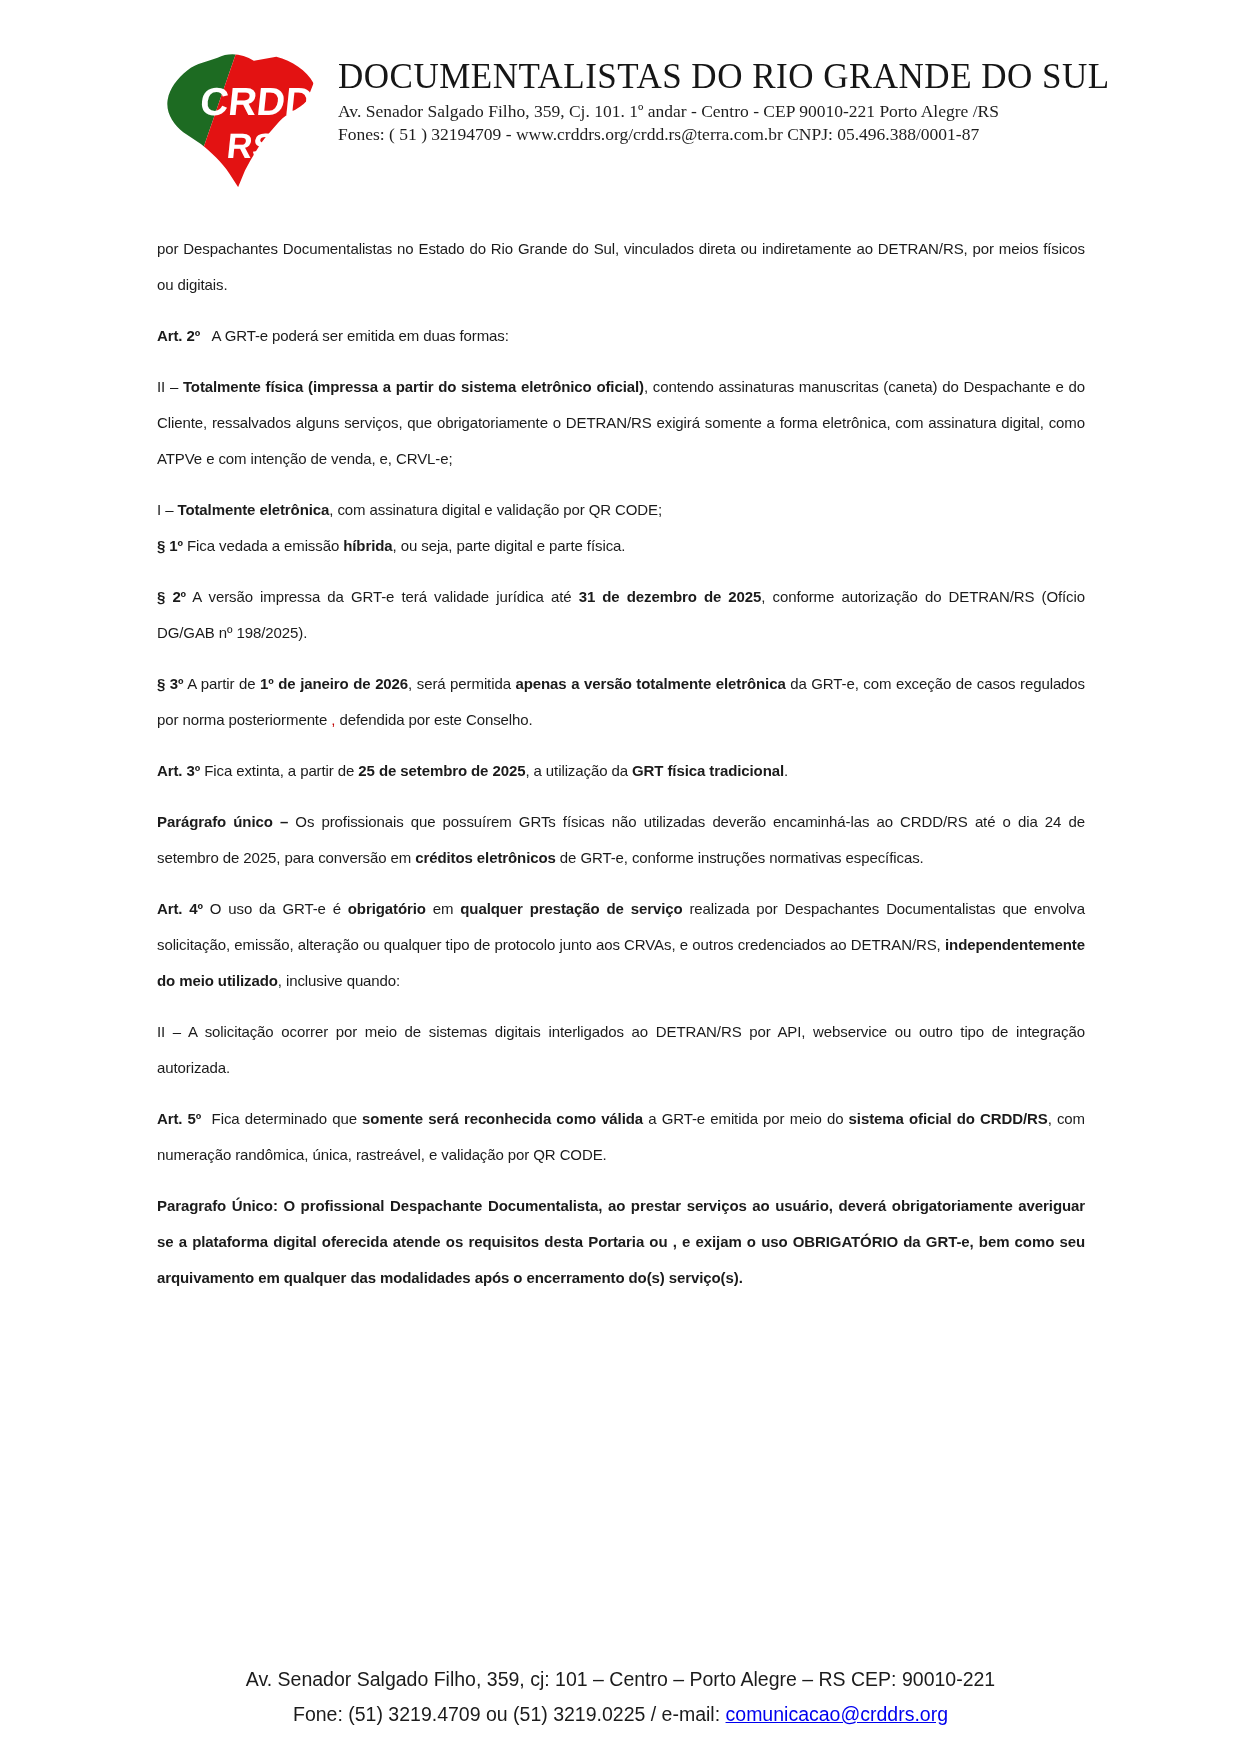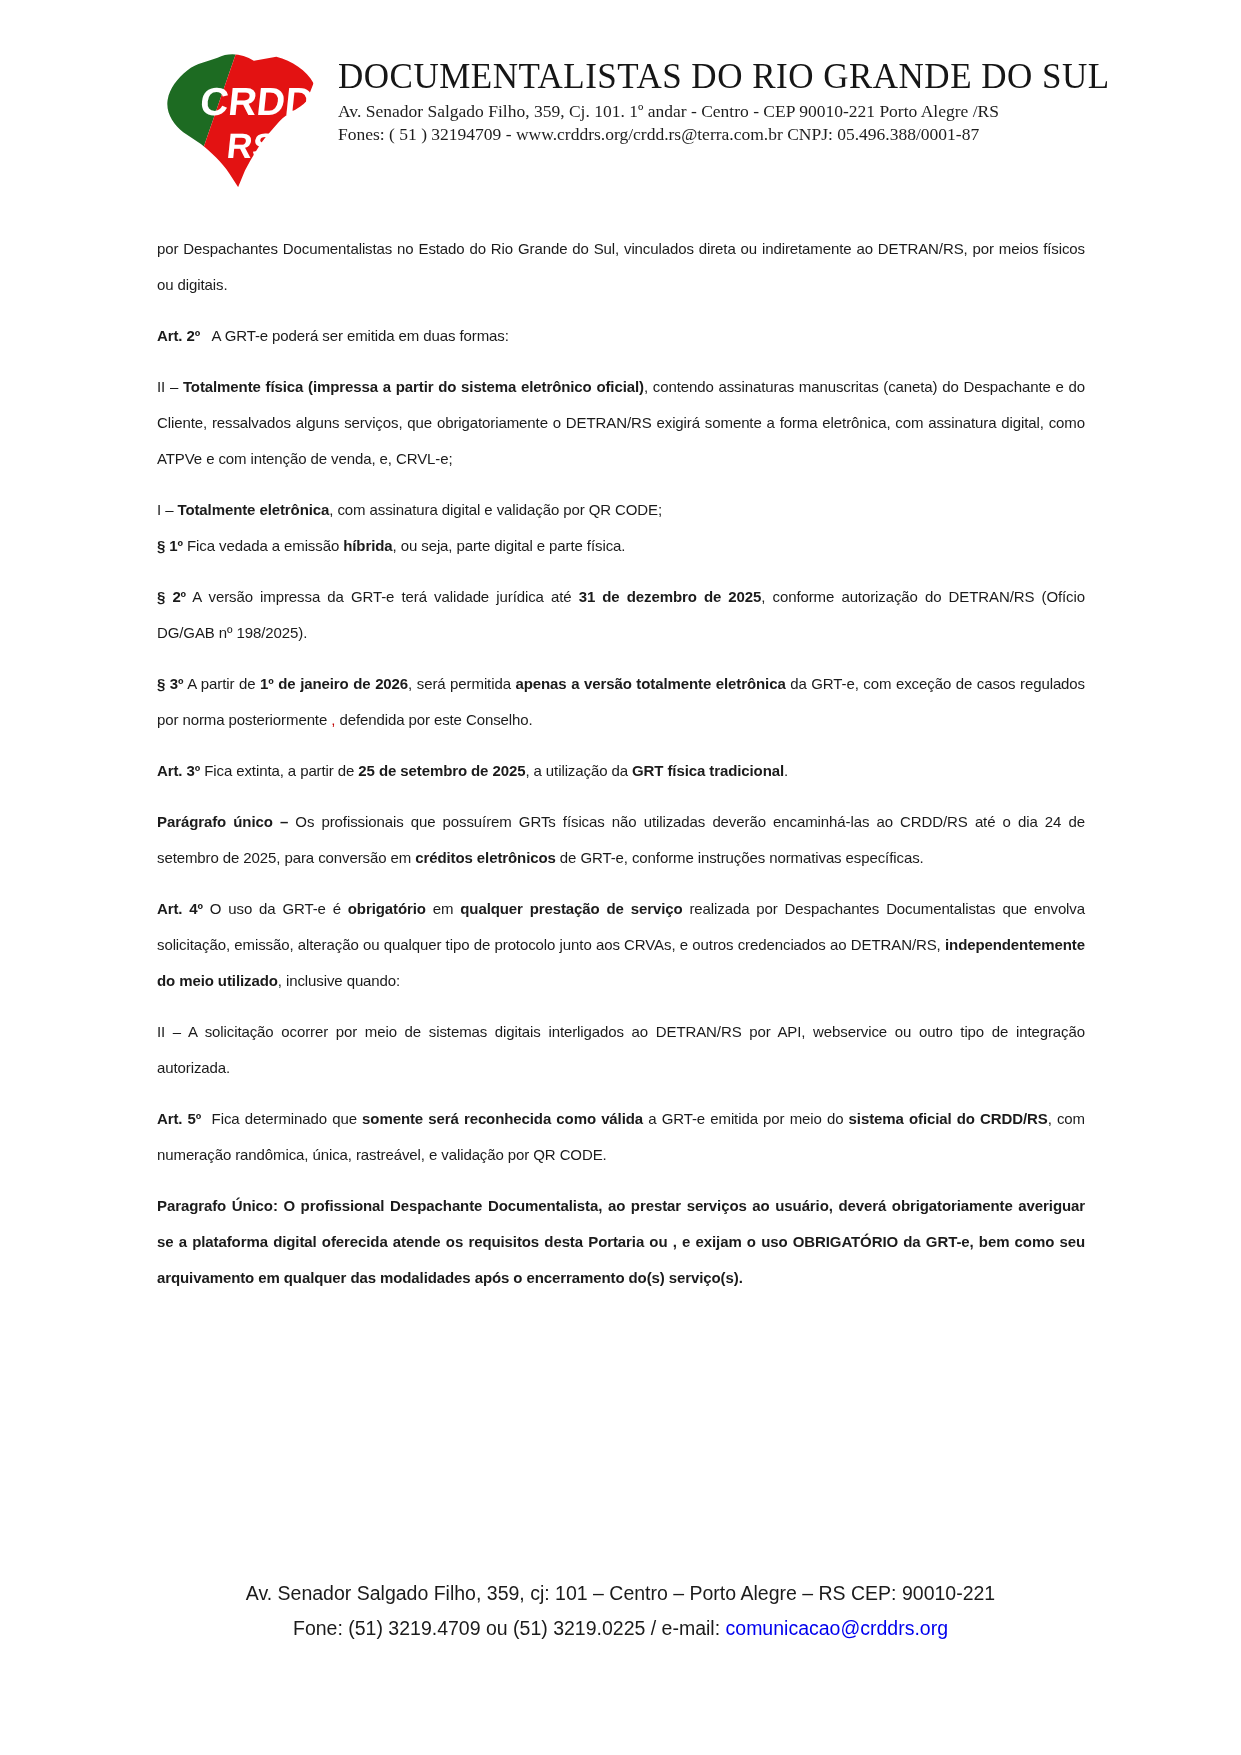--- a/index.html
+++ b/index.html
@@ -52,27 +52,27 @@
     color: #1b1b1b;
     margin-top: 23px;
   }
   .para { margin: 0 0 15px 0; }
   .para.tight { margin-bottom: 0; }
   .b { font-weight: bold; }
   
   .ftr {
     position: absolute;
     left: 0; right: 0;
-    top: 1576px;
+    top: 1662px;
     text-align: center;
     font-size: 19.5px;
     line-height: 35px;
     color: #1b1b1b;
   }
-  .email { color: #0000ee; cursor: pointer; }
+  .email { color: #0000ee; text-decoration: underline; cursor: pointer; }
 </style>
 </head>
 <body>
 
 <div class="page">
 
   <header class="hdr">
     <div class="logo">
       <svg viewBox="0 0 170 145" aria-hidden="true">
         <defs>

